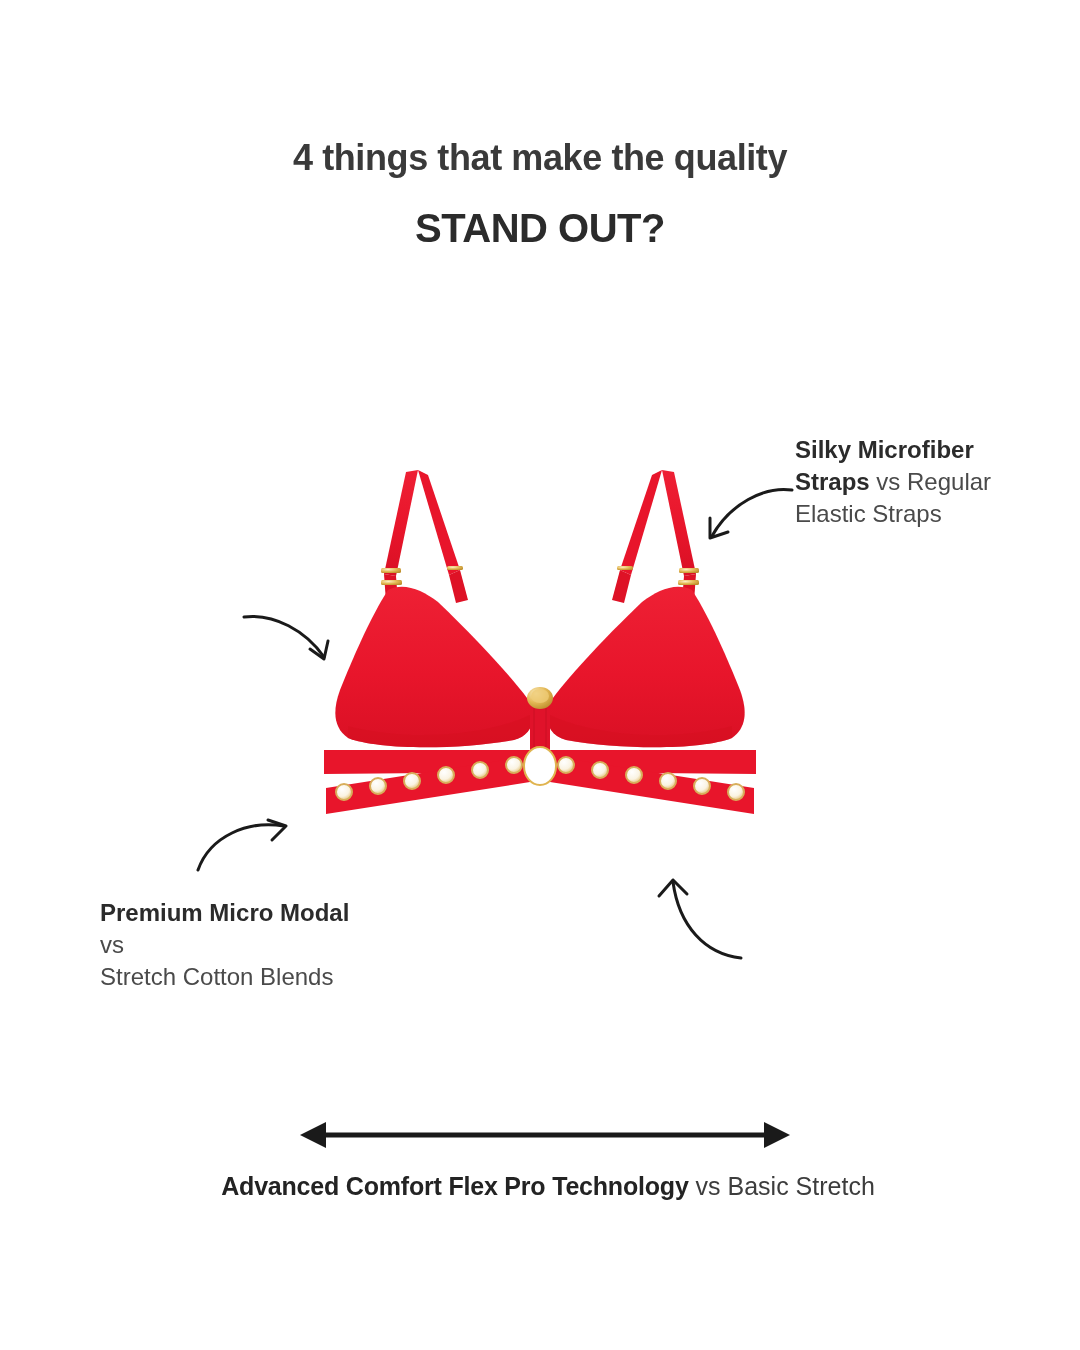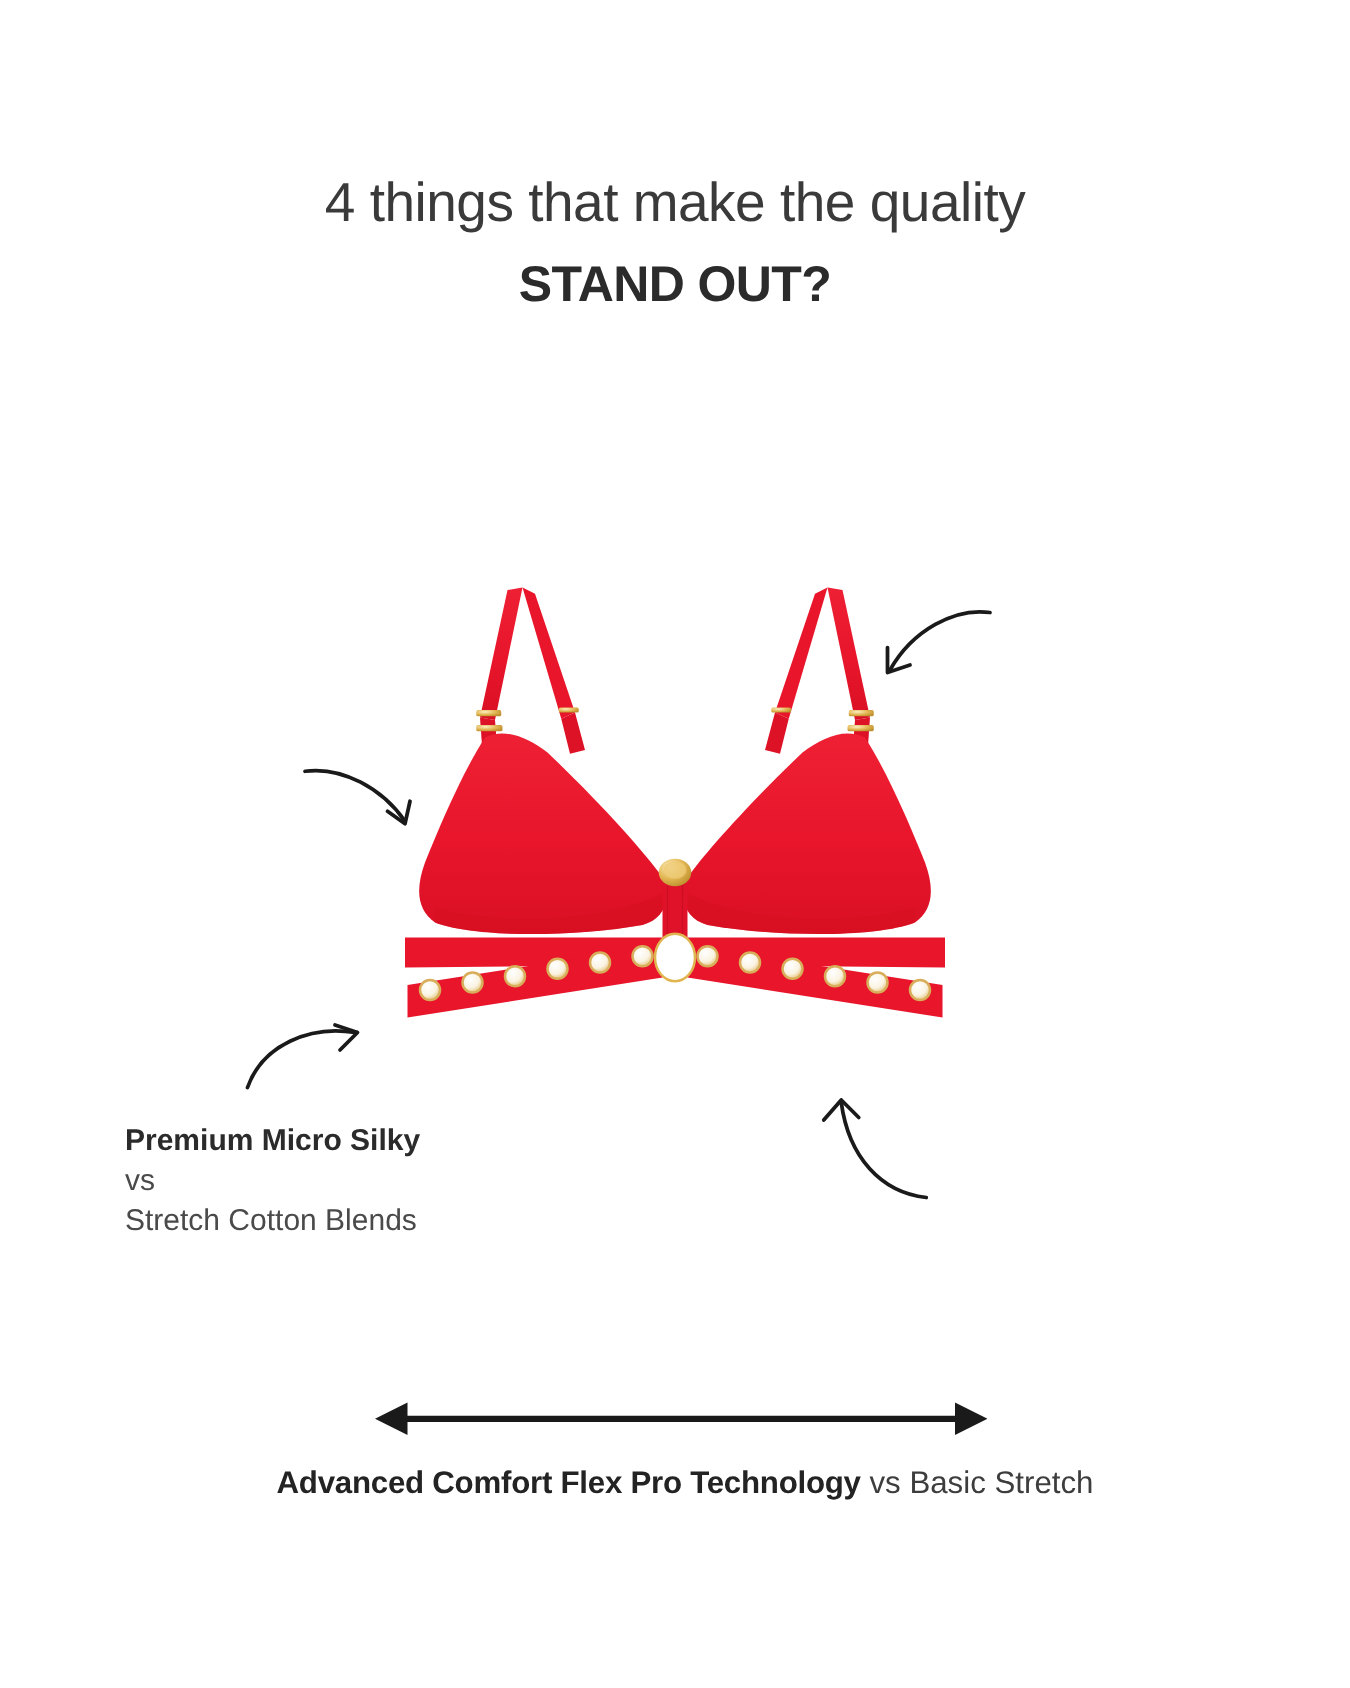--- a/index.html
+++ b/index.html
@@ -16,22 +16,22 @@
   }
 
   
   .headline {
     position: absolute;
     left: 0; right: 0;
     text-align: center;
   }
   .headline-l1 {
     top: 138px;
-    font-size: 44px;
-    font-weight: 400;
+    font-size: 36px;
+    font-weight: 700;
     letter-spacing: -0.4px;
     color: #3a3a3a;
     line-height: 1.12;
   }
   .headline-l2 {
     top: 206px;
     font-size: 40px;
     font-weight: 700;
     letter-spacing: -0.5px;
     color: #2b2b2b;
@@ -186,28 +186,32 @@
       <circle cx="418" cy="342" r="8" fill="url(#gEye)" stroke="#D8AE5B" stroke-width="2"></circle>
     </g>
   </svg>
 
 
   <svg class="arrow-svg" id="arrow-pads" width="120" height="80" viewBox="0 0 120 80">
     <path d="M4,12 C34,8 66,26 84,52" fill="none" stroke="#1A1A1A" stroke-width="3" stroke-linecap="round"></path>
     <path d="M84,54 L70,44 M84,54 L88,36" fill="none" stroke="#1A1A1A" stroke-width="3" stroke-linecap="round"></path>
   </svg>
 
+  <div class="callout" id="callout-straps">
+    <b>Silky Microfiber Straps</b><span class="lite"> vs Regular</span><br>
+    <span class="lite">Elastic Straps</span>
+  </div>
 
   <svg class="arrow-svg" id="arrow-straps" width="130" height="80" viewBox="0 0 130 80">
     <path d="M120,8 C92,4 58,22 40,54" fill="none" stroke="#1A1A1A" stroke-width="3" stroke-linecap="round"></path>
     <path d="M38,56 L38,36 M38,56 L56,50" fill="none" stroke="#1A1A1A" stroke-width="3" stroke-linecap="round"></path>
   </svg>
 
   <div class="callout" id="callout-modal">
-    <b>Premium Micro Silky</b><span class="lite"> vs</span><br>
+    <b>Premium Micro Modal</b><span class="lite"> vs</span><br>
     <span class="lite">Stretch Cotton Blends</span>
   </div>
 
   <svg class="arrow-svg" id="arrow-modal" width="120" height="80" viewBox="0 0 120 80">
     <path d="M6,62 C18,28 56,12 92,18" fill="none" stroke="#1A1A1A" stroke-width="3" stroke-linecap="round"></path>
     <path d="M94,18 L76,12 M94,18 L80,32" fill="none" stroke="#1A1A1A" stroke-width="3" stroke-linecap="round"></path>
   </svg>
 
 
   <svg class="arrow-svg" id="arrow-odour" width="110" height="105" viewBox="0 0 110 105">

